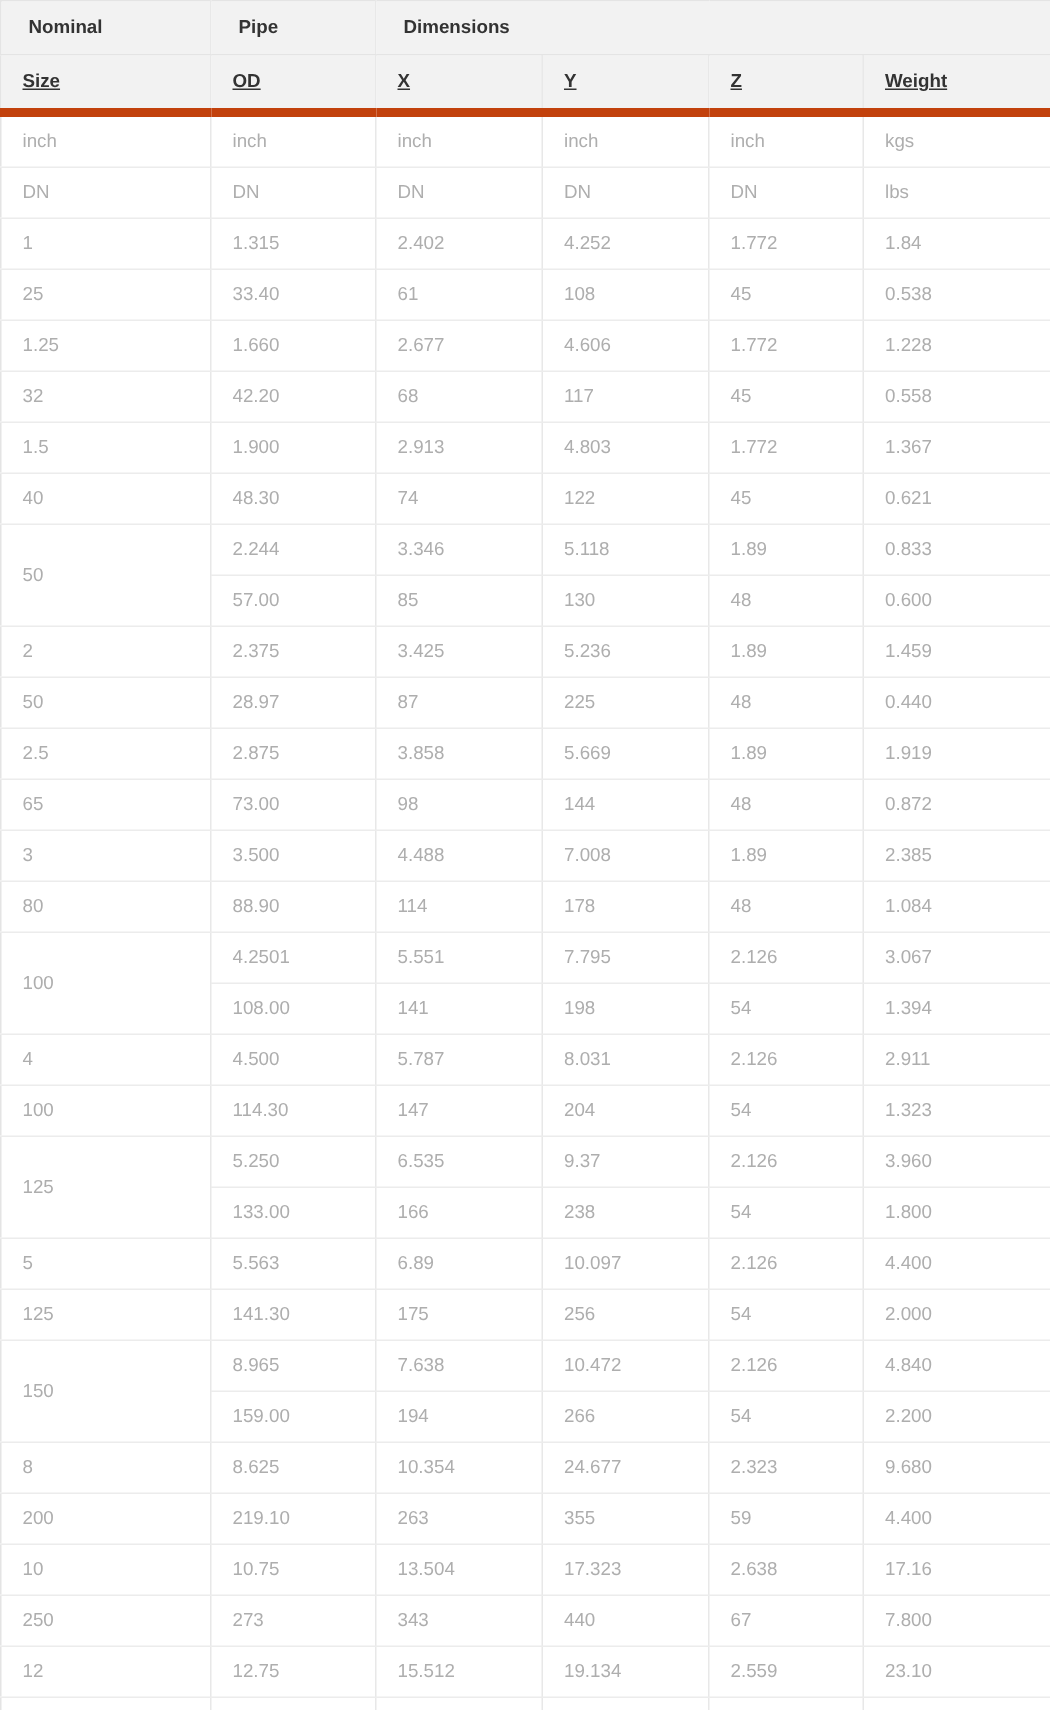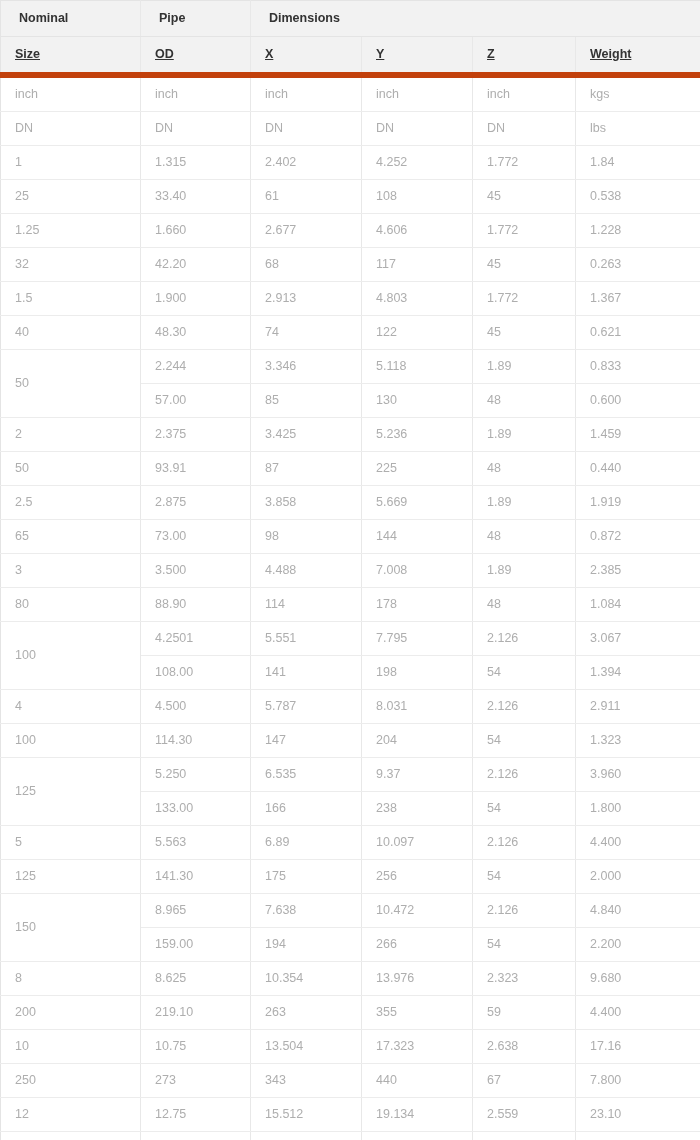--- a/index.html
+++ b/index.html
@@ -156,21 +156,21 @@
           <td>4.606</td>
           <td>1.772</td>
           <td>1.228</td>
         </tr>
         <tr class="data-row">
           <td>32</td>
           <td>42.20</td>
           <td>68</td>
           <td>117</td>
           <td>45</td>
-          <td>0.263</td>
+          <td>0.558</td>
         </tr>
         <tr class="data-row">
           <td>1.5</td>
           <td>1.900</td>
           <td>2.913</td>
           <td>4.803</td>
           <td>1.772</td>
           <td>1.367</td>
         </tr>
         <tr class="data-row">
@@ -199,21 +199,21 @@
         <tr class="data-row">
           <td>2</td>
           <td>2.375</td>
           <td>3.425</td>
           <td>5.236</td>
           <td>1.89</td>
           <td>1.459</td>
         </tr>
         <tr class="data-row">
           <td>50</td>
-          <td>93.91</td>
+          <td>28.97</td>
           <td>87</td>
           <td>225</td>
           <td>48</td>
           <td>0.440</td>
         </tr>
         <tr class="data-row">
           <td>2.5</td>
           <td>2.875</td>
           <td>3.858</td>
           <td>5.669</td>
@@ -318,21 +318,21 @@
           <td>159.00</td>
           <td>194</td>
           <td>266</td>
           <td>54</td>
           <td>2.200</td>
         </tr>
         <tr class="data-row">
           <td>8</td>
           <td>8.625</td>
           <td>10.354</td>
-          <td>13.976</td>
+          <td>24.677</td>
           <td>2.323</td>
           <td>9.680</td>
         </tr>
         <tr class="data-row">
           <td>200</td>
           <td>219.10</td>
           <td>263</td>
           <td>355</td>
           <td>59</td>
           <td>4.400</td>

